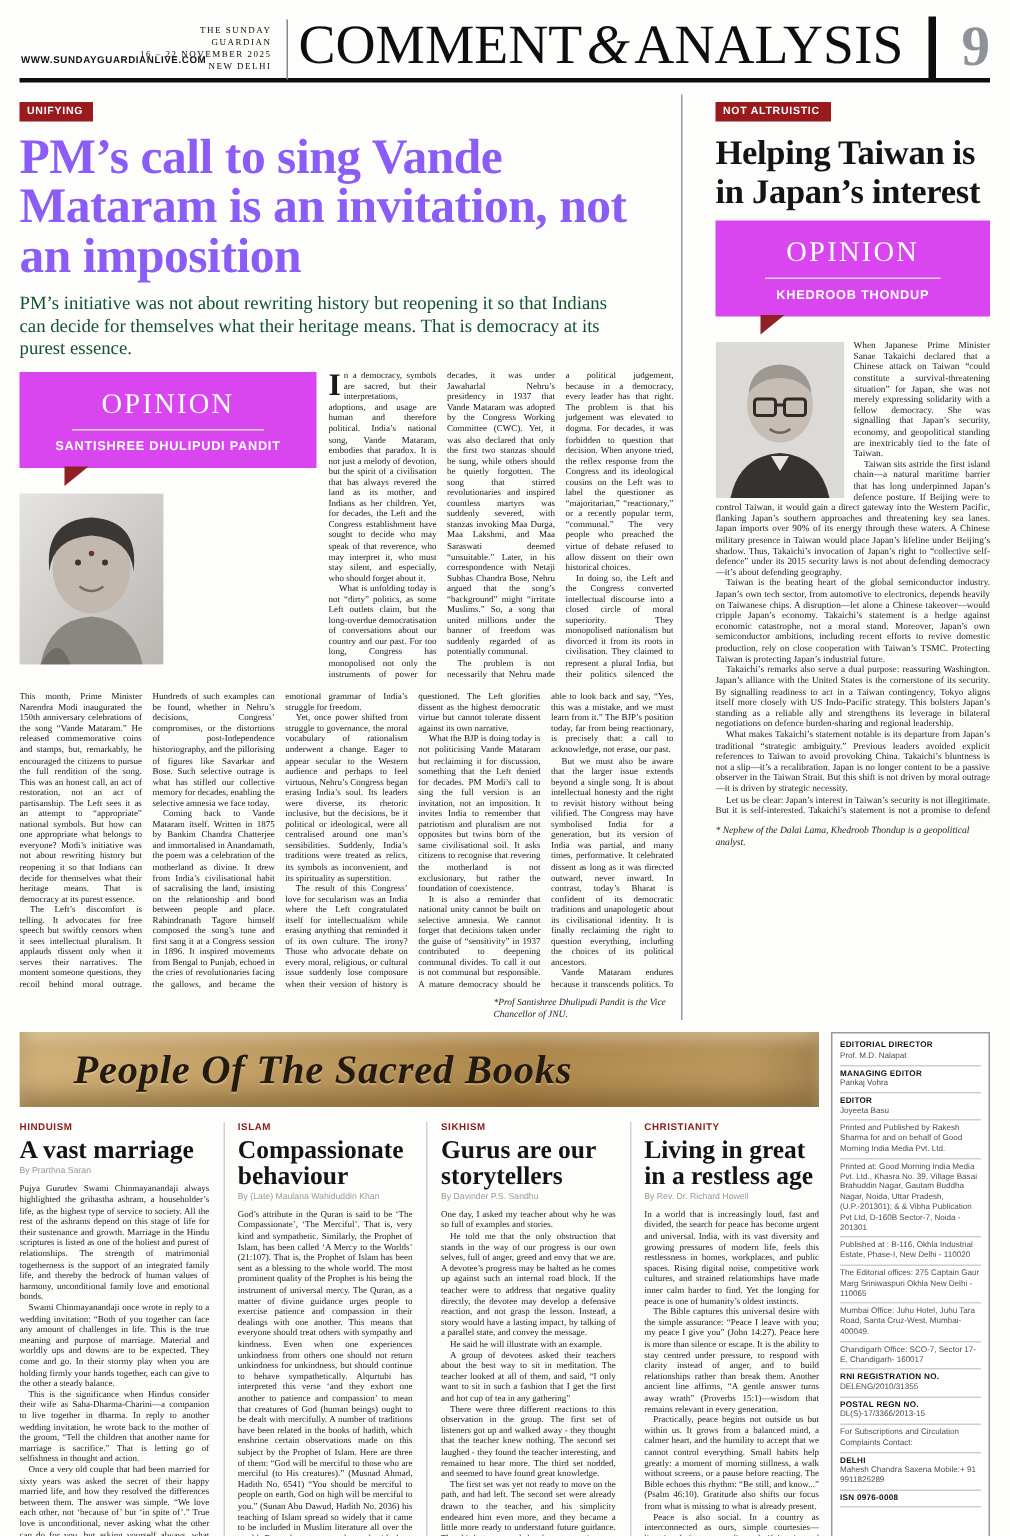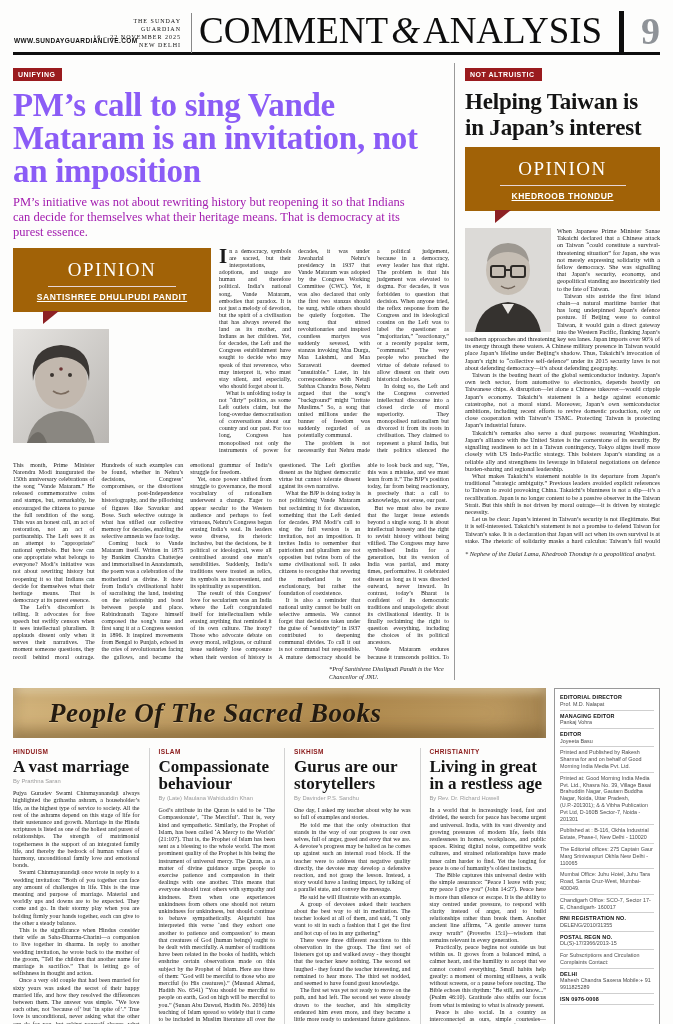--- a/index.html
+++ b/index.html
@@ -16,32 +16,32 @@
   .issue { position:absolute; left:80px; top:17px; width:88px; text-align:right; font:6px/8px "Liberation Serif", serif; letter-spacing:1px; color:#111; }
   .vr1 { position:absolute; left:178px; top:13px; height:40px; width:1px; background:#888; }
   .section-title { position:absolute; left:186px; right:62px; top:9px; text-align:center; font:400 37px/44px "Liberation Serif", serif; color:#0e0e0e; white-space:nowrap; }
   .section-title .amp { font-style:italic; padding:0 3px; }
   .pagenum-bar { position:absolute; right:36px; top:11px; width:5px; height:42px; background:#0e0e0e; }
   .pagenum { position:absolute; right:0px; top:7px; font:bold 38px/48px "Liberation Serif", serif; color:#8f9398; }
   .header-rule { height:3px; background:#0e0e0e; }
 
   
   .articles { display:grid; grid-template-columns:436px 1fr; padding-top:8px; }
-  .right-col { border-left:1px solid #9a9a9a; padding-left:10px; margin-left:5px; }
+  .right-col { border-left:1px solid #9a9a9a; padding-left:22px; margin-left:5px; }
 
   .kicker { display:inline-block; background:#9a1b1e; color:#fff; font:bold 7px/9px "Liberation Sans", sans-serif; letter-spacing:.5px; padding:2px 7px 2px 5px; margin-bottom:5px; }
 
   .headline-left { font:bold 33px/33px "Liberation Serif", serif; letter-spacing:-.3px; color:#8b5cf6; margin:3px 0 7px; }
-  .standfirst { font:12.5px/15px "Liberation Serif", serif; color:#a21caf; margin:0 0 8px; width:92%; }
+  .standfirst { font:12.5px/15px "Liberation Serif", serif; color:#14532d; margin:0 0 8px; width:92%; }
 
   .zone1 { display:grid; grid-template-columns:198px 1fr; column-gap:8px; height:208px; }
-  .opinion-box { position:relative; background:#a16207; color:#fff; text-align:center; padding:11px 10px 10px; margin-bottom:17px; }
+  .opinion-box { position:relative; background:#d946ef; color:#fff; text-align:center; padding:11px 10px 10px; margin-bottom:17px; }
   .op-title { font:19px/21px "Liberation Serif", serif; letter-spacing:1.5px; }
   .op-rule { width:72%; height:1px; background:#e7d6d6; margin:6px auto 5px; }
-  .op-author { font:bold 8.5px/10px "Liberation Sans", sans-serif; letter-spacing:.5px;text-decoration:underline; }
+  .op-author { font:bold 8.5px/10px "Liberation Sans", sans-serif; letter-spacing:.5px; }
   .op-tail { position:absolute; left:30px; bottom:-12px; width:0; height:0; border-top:13px solid #8d2124; border-right:16px solid transparent; }
   .photo-left { width:96px; height:114px; display:block; }
 
   .smalltext { font:6px/7.1px "Liberation Serif", serif; text-align:justify; color:#191919; }
   .smalltext p { margin:0; text-indent:7px; }
   .smalltext p:first-of-type { text-indent:0; }
   .cols-intro { column-count:3; column-gap:7px; column-fill:auto; height:208px; overflow:hidden; }
   .cols-intro p:first-of-type::first-letter { float:left; font-size:21px; line-height:15px; font-weight:bold; padding:1px 2px 0 0; }
   .zone2 { column-count:5; column-gap:7px; column-fill:auto; height:200px; overflow:hidden; margin-top:6px; }
   .credit-left { font:italic 6.3px/7.6px "Liberation Serif", serif; width:120px; margin-left:auto; margin-top:3px; color:#222; }

